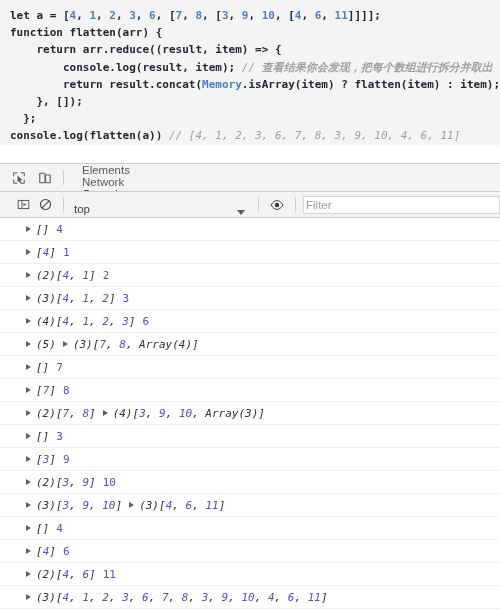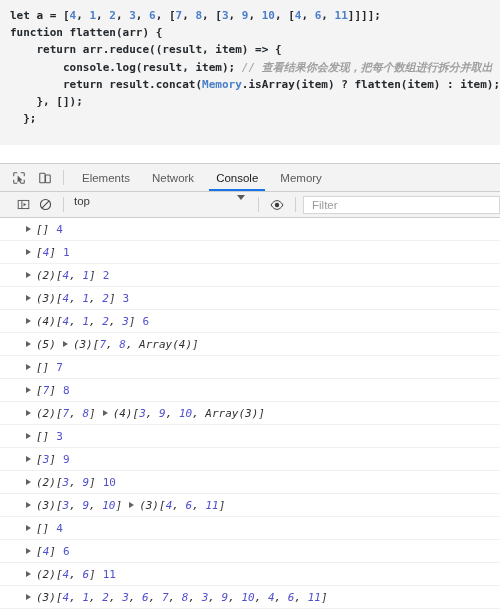--- a/index.html
+++ b/index.html
@@ -79,42 +79,42 @@
   
   .filterbar {
     display: flex; align-items: center;
     height: 26px;
     background: #f3f3f3;
     border-bottom: 1px solid #cdcdcd;
     padding-left: 6px;
   }
   .fb-sep { width: 1px; height: 15px; background: #d0d0d0; margin: 0 7px; }
   .ctx-select {
-    display: flex; align-items: flex-start;
+    display: flex; align-items: flex-end;
     font-size: 11.5px; color: #3c3c3c;
     width: 180px; cursor: pointer;
     height: 20px;
   }
   .ctx-label { flex: 1; padding-left: 3px; }
   .caret {
     width: 0; height: 0;
     border-left: 4px solid transparent;
     border-right: 4px solid transparent;
     border-top: 5px solid #5a5a5a;
     margin-right: 6px;
   }
   .filter-input {
     flex: 1;
     height: 18px;
     border: 1px solid #d6d6d6;
     background: #ffffff;
     font-size: 11.5px;
     font-family: "Liberation Sans", sans-serif;
     color: #3c3c3c;
-    padding: 0 8px;
+    padding: 0 2px;
     margin-right: 0;
     outline: none;
   }
   .filter-input::placeholder { color: #9b9b9b; }
 
   
   .console-log { background: #ffffff; }
   .log-row {
     display: flex; align-items: center;
     height: 23px;
@@ -145,41 +145,42 @@
 <body>
 
 <div class="code-block" id="code-block">
     <div class="code-line"><span>let a = [</span><span class="tok-num">4</span><span>, </span><span class="tok-num">1</span><span>, </span><span class="tok-num">2</span><span>, </span><span class="tok-num">3</span><span>, </span><span class="tok-num">6</span><span>, [</span><span class="tok-num">7</span><span>, </span><span class="tok-num">8</span><span>, [</span><span class="tok-num">3</span><span>, </span><span class="tok-num">9</span><span>, </span><span class="tok-num">10</span><span>, [</span><span class="tok-num">4</span><span>, </span><span class="tok-num">6</span><span>, </span><span class="tok-num">11</span><span>]]]];</span></div>
     <div class="code-line"><span>function flatten(arr) {</span></div>
     <div class="code-line"><span>    return arr.reduce((result, item) =&gt; {</span></div>
     <div class="code-line"><span>        console.log(result, item); </span><span class="tok-com">// </span><span class="tok-cn">查看结果你会发现，把每个数组进行拆分并取出</span></div>
     <div class="code-line"><span>        return result.concat(</span><span class="tok-cls">Memory</span><span>.isArray(item) ? flatten(item) : item);</span></div>
     <div class="code-line"><span>    }, []);</span></div>
     <div class="code-line"><span>  };</span></div>
+    <div class="code-line"><span>console.log(flatten(a)) </span><span class="tok-com">// [4, 1, 2, 3, 6, 7, 8, 3, 9, 10, 4, 6, 11]</span></div>
   </div>
 
 <div class="white-gap"></div>
 
 <div class="devtools">
 
   <div class="tabbar">
     <div class="tool-btn">
       <svg width="14" height="14" viewBox="0 0 16 16">
         <path d="M2 2h4M10 2h4M14 2v4M14 10v4M14 14h-4M6 14H2M2 14v-4M2 6V2" stroke="#5a5a5a" stroke-width="1.2" fill="none"></path>
         <path d="M6.5 5.2 L12 10.5 L9.3 10.8 L10.8 13.4 L9.4 14.1 L8 11.4 L6.3 13.1 Z" fill="#5a5a5a"></path>
       </svg>
     </div>
     <div class="tool-btn">
       <svg width="14" height="14" viewBox="0 0 16 16">
         <rect x="2" y="2.5" width="6" height="11" rx="0.6" stroke="#5a5a5a" stroke-width="1.2" fill="none"></rect>
         <rect x="8.6" y="4.6" width="5.4" height="8.9" rx="0.6" stroke="#5a5a5a" stroke-width="1.2" fill="#f3f3f3"></rect>
       </svg>
     </div>
     <div class="tb-sep"></div>
-    <div class="tabs-wrap" style="display:flex;" id="tab-list">
+    <div class="tabs-wrap" style="display:flex;flex-direction:column;" id="tab-list">
         <div class="tab">
           <span>Elements</span>
         </div>
         <div class="tab">
           <span>Network</span>
         </div>
         <div class="tab active">
           <span>Console</span>
         </div>
         <div class="tab">

